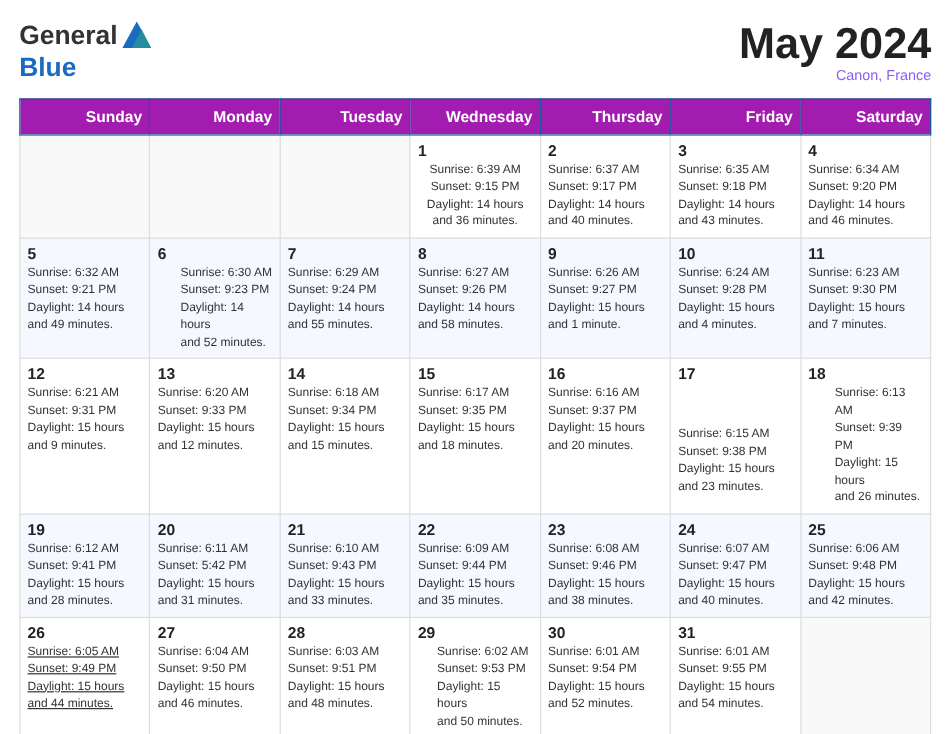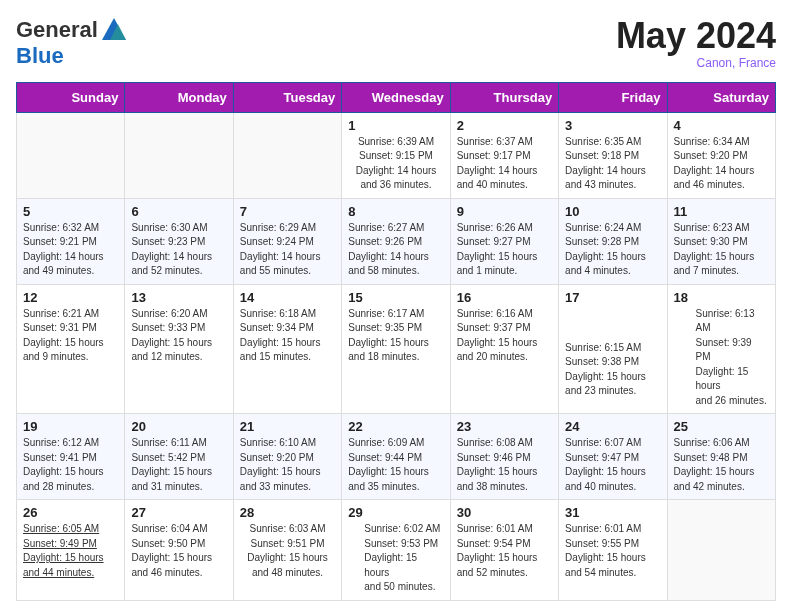--- a/index.html
+++ b/index.html
@@ -167,21 +167,21 @@
       <tr>
         <td>
           <span class="day-number">5</span>
           <div class="day-info" style="white-space: pre-line;">Sunrise: 6:32 AM
 Sunset: 9:21 PM
 Daylight: 14 hours
 and 49 minutes.</div>
         </td>
         <td>
           <span class="day-number">6</span>
-          <div class="day-info" style="white-space: pre-line;">Sunrise: 6:30 AM
+          <div class="day-info" style="white-space: pre-line; margin-left: 19px;">Sunrise: 6:30 AM
 Sunset: 9:23 PM
 Daylight: 14 hours
 and 52 minutes.</div>
         </td>
         <td>
           <span class="day-number">7</span>
           <div class="day-info" style="white-space: pre-line;">Sunrise: 6:29 AM
 Sunset: 9:24 PM
 Daylight: 14 hours
 and 55 minutes.</div>
@@ -277,21 +277,21 @@
         <td>
           <span class="day-number">20</span>
           <div class="day-info" style="white-space: pre-line;">Sunrise: 6:11 AM
 Sunset: 5:42 PM
 Daylight: 15 hours
 and 31 minutes.</div>
         </td>
         <td>
           <span class="day-number">21</span>
           <div class="day-info" style="white-space: pre-line;">Sunrise: 6:10 AM
-Sunset: 9:20 PM
+Sunset: 9:43 PM
 Daylight: 15 hours
 and 33 minutes.</div>
         </td>
         <td>
           <span class="day-number">22</span>
           <div class="day-info" style="white-space: pre-line;">Sunrise: 6:09 AM
 Sunset: 9:44 PM
 Daylight: 15 hours
 and 35 minutes.</div>
         </td>
@@ -327,21 +327,21 @@
         </td>
         <td>
           <span class="day-number">27</span>
           <div class="day-info" style="white-space: pre-line;">Sunrise: 6:04 AM
 Sunset: 9:50 PM
 Daylight: 15 hours
 and 46 minutes.</div>
         </td>
         <td>
           <span class="day-number">28</span>
-          <div class="day-info" style="white-space: pre-line; text-align: center;">Sunrise: 6:03 AM
+          <div class="day-info" style="white-space: pre-line;">Sunrise: 6:03 AM
 Sunset: 9:51 PM
 Daylight: 15 hours
 and 48 minutes.</div>
         </td>
         <td>
           <span class="day-number">29</span>
           <div class="day-info" style="white-space: pre-line; margin-left: 16px;">Sunrise: 6:02 AM
 Sunset: 9:53 PM
 Daylight: 15 hours
 and 50 minutes.</div>

